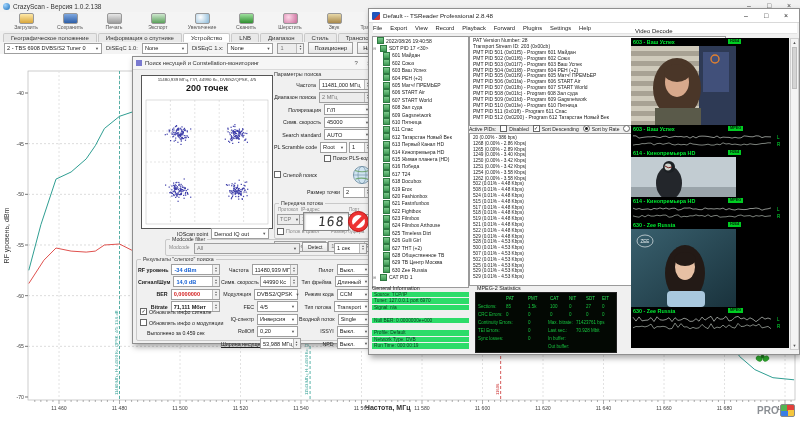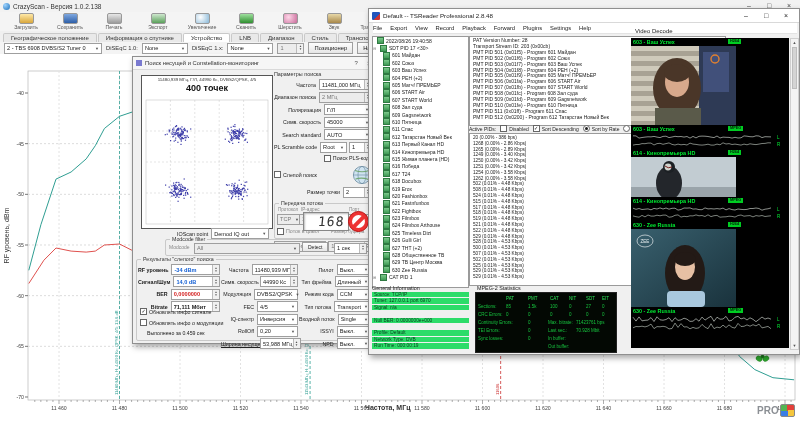--- a/index.html
+++ b/index.html
@@ -345,21 +345,21 @@
   <div class="win" id="constwin" style="left:132px;top:56px;width:243px;height:286px;">
     <div class="tbar" style="height:12px;">
       <span style="width:6px;height:6px;background:#7a7ad0;margin:0 3px;"></span>
       <span style="font-size:5.8px;color:#333;">Поиск несущей и Constellation-мониторинг</span>
       <span style="margin-left:auto;font-size:6px;color:#555;padding:0 4px;">?</span>
       <span style="font-size:7px;color:#555;padding:0 5px;">×</span>
     </div>
 
     <div class="abs" style="left:8px;top:18px;width:130px;height:152px;background:#fff;border:1px solid #555;">
       <div style="position:absolute;top:1px;left:0;right:0;text-align:center;font-size:4.4px;color:#333;">11480,939 МГц, Г/Л, 44990 Кс, DVBS2/QPSK, 4/5</div>
-      <div style="position:absolute;top:7px;left:0;right:0;text-align:center;font-size:9px;font-weight:bold;color:#111;">400 точек</div>
+      <div style="position:absolute;top:7px;left:0;right:0;text-align:center;font-size:9px;font-weight:bold;color:#111;">200 точек</div>
       <svg id="const-svg" width="130" height="152">
           <line x1="28.4" y1="24" x2="28.4" y2="148" stroke="#c8c8c8" stroke-dasharray="2,2" stroke-width="0.5"></line>
           <line x1="52.8" y1="24" x2="52.8" y2="148" stroke="#c8c8c8" stroke-dasharray="2,2" stroke-width="0.5"></line>
           <line x1="77.2" y1="24" x2="77.2" y2="148" stroke="#c8c8c8" stroke-dasharray="2,2" stroke-width="0.5"></line>
           <line x1="101.6" y1="24" x2="101.6" y2="148" stroke="#c8c8c8" stroke-dasharray="2,2" stroke-width="0.5"></line>
           <line x1="4" y1="55" x2="126" y2="55" stroke="#c8c8c8" stroke-dasharray="2,2" stroke-width="0.5"></line>
           <line x1="4" y1="86" x2="126" y2="86" stroke="#c8c8c8" stroke-dasharray="2,2" stroke-width="0.5"></line>
           <line x1="4" y1="117" x2="126" y2="117" stroke="#c8c8c8" stroke-dasharray="2,2" stroke-width="0.5"></line>
           <rect x="4" y="24" width="122" height="124" fill="none" stroke="#bbb" stroke-width="0.5"></rect>
           <rect x="40.3" y="54.7" width="1.2" height="1.2" fill="#3d3daa"></rect>

